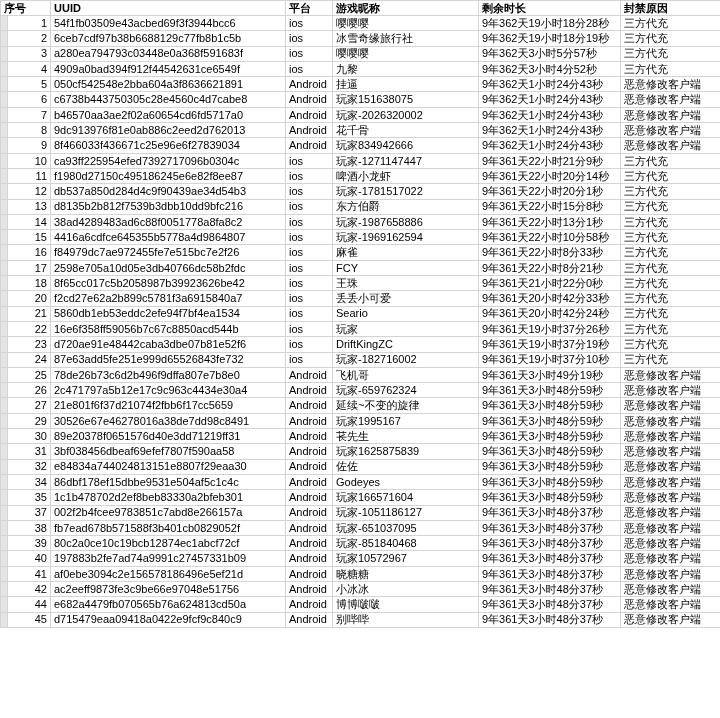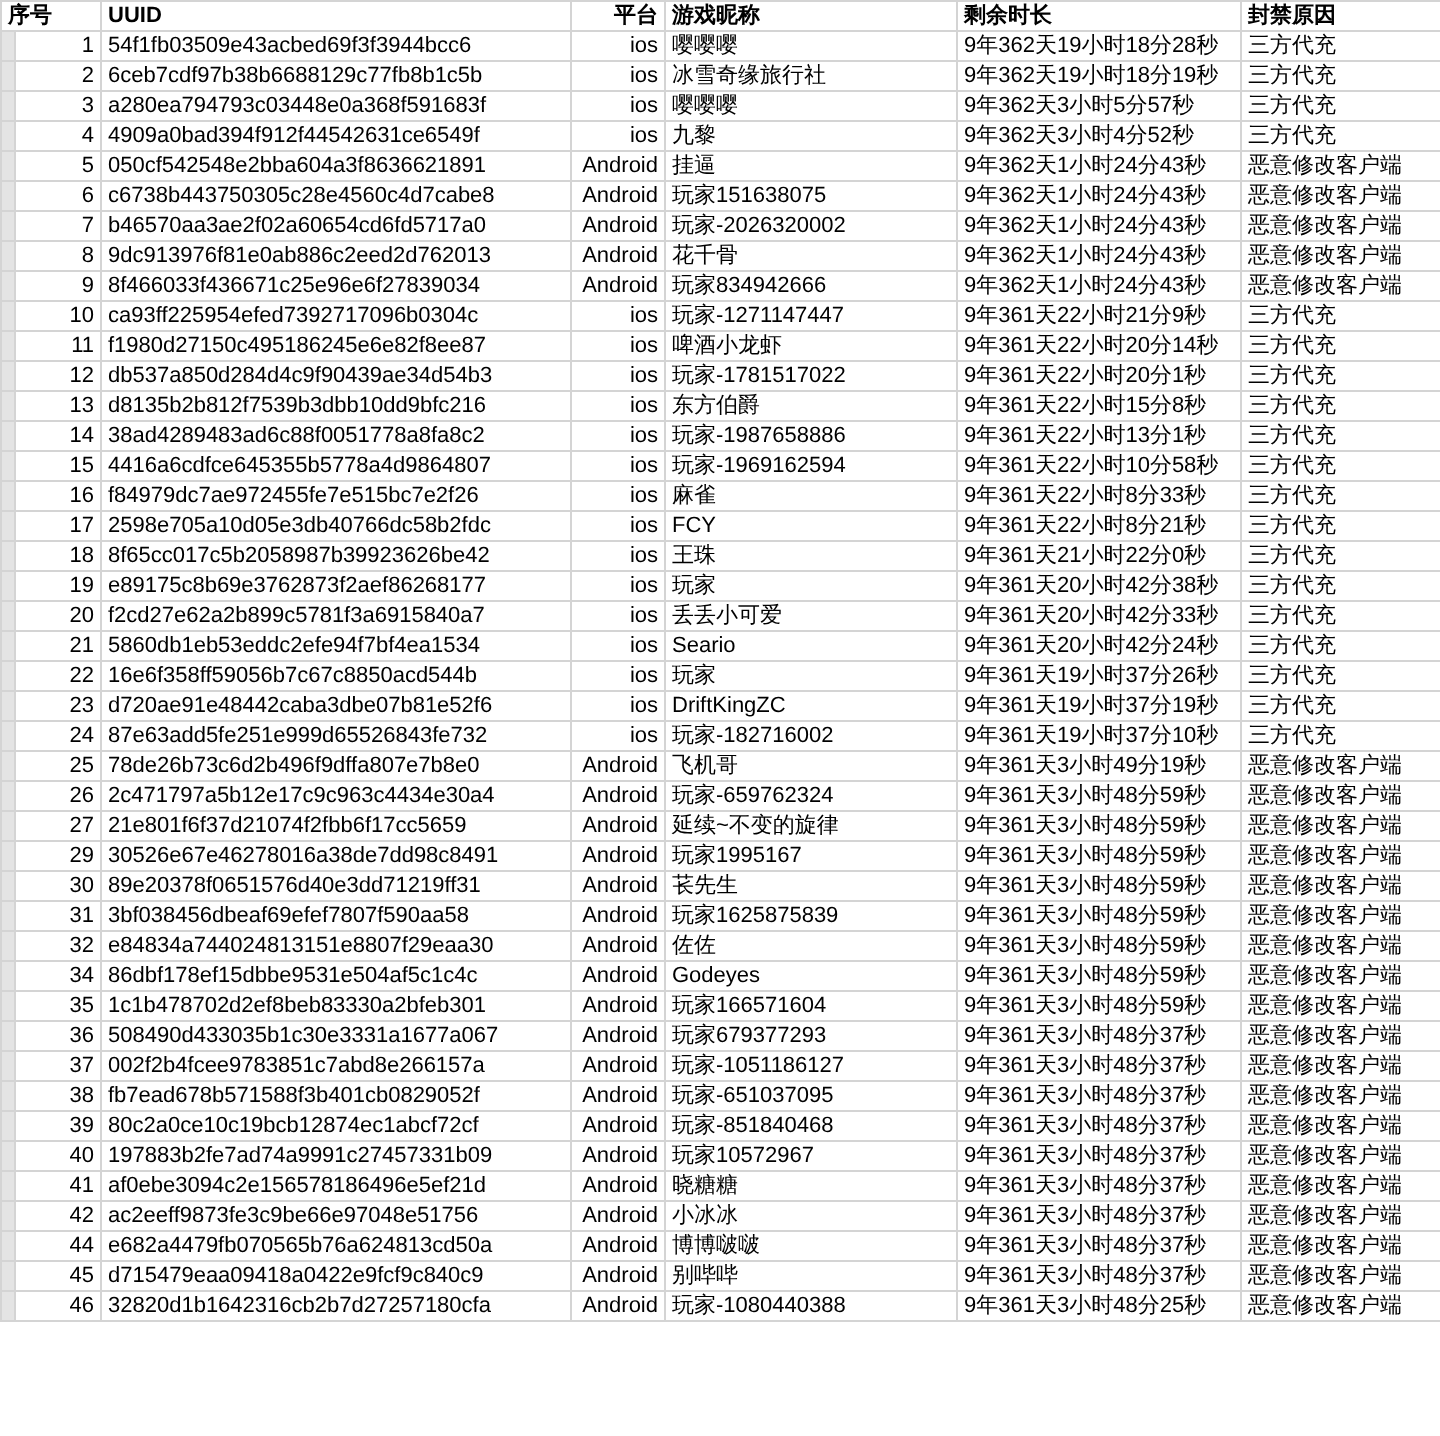--- a/index.html
+++ b/index.html
@@ -20,21 +20,21 @@
     white-space: nowrap;
     overflow: hidden;
     text-align: left;
     vertical-align: middle;
     box-sizing: border-box;
     height: 15px;
   }
   .sheet th { font-weight: bold; background: #ffffff; }
   .sheet td.strip { background: #e4e4e4; padding: 0; }
   .sheet td.idx { text-align: right; }
-  .sheet .c { text-align: right; }
+  .sheet .c { text-align: left; }
 </style>
 </head>
 <body>
 
 <table class="sheet">
   <colgroup>
     <col style="width:7px">
     <col style="width:43px">
     <col style="width:235px">
     <col style="width:47px">
@@ -210,29 +210,20 @@
     <td class="strip"></td>
     <td class="idx">18</td>
     <td>8f65cc017c5b2058987b39923626be42</td>
     <td class="c">ios</td>
     <td>王珠</td>
     <td>9年361天21小时22分0秒</td>
     <td>三方代充</td>
   </tr>
       <tr>
     <td class="strip"></td>
-    <td class="idx">19</td>
-    <td>e89175c8b69e3762873f2aef86268177</td>
-    <td class="c">ios</td>
-    <td>玩家</td>
-    <td>9年361天20小时42分38秒</td>
-    <td>三方代充</td>
-  </tr>
-      <tr>
-    <td class="strip"></td>
     <td class="idx">20</td>
     <td>f2cd27e62a2b899c5781f3a6915840a7</td>
     <td class="c">ios</td>
     <td>丢丢小可爱</td>
     <td>9年361天20小时42分33秒</td>
     <td>三方代充</td>
   </tr>
       <tr>
     <td class="strip"></td>
     <td class="idx">21</td>
@@ -345,29 +336,20 @@
     <td class="strip"></td>
     <td class="idx">35</td>
     <td>1c1b478702d2ef8beb83330a2bfeb301</td>
     <td class="c">Android</td>
     <td>玩家166571604</td>
     <td>9年361天3小时48分59秒</td>
     <td>恶意修改客户端</td>
   </tr>
       <tr>
     <td class="strip"></td>
-    <td class="idx">36</td>
-    <td>508490d433035b1c30e3331a1677a067</td>
-    <td class="c">Android</td>
-    <td>玩家679377293</td>
-    <td>9年361天3小时48分37秒</td>
-    <td>恶意修改客户端</td>
-  </tr>
-      <tr>
-    <td class="strip"></td>
     <td class="idx">37</td>
     <td>002f2b4fcee9783851c7abd8e266157a</td>
     <td class="c">Android</td>
     <td>玩家-1051186127</td>
     <td>9年361天3小时48分37秒</td>
     <td>恶意修改客户端</td>
   </tr>
       <tr>
     <td class="strip"></td>
     <td class="idx">38</td>
@@ -422,25 +404,16 @@
     <td>9年361天3小时48分37秒</td>
     <td>恶意修改客户端</td>
   </tr>
       <tr>
     <td class="strip"></td>
     <td class="idx">45</td>
     <td>d715479eaa09418a0422e9fcf9c840c9</td>
     <td class="c">Android</td>
     <td>别哔哔</td>
     <td>9年361天3小时48分37秒</td>
-    <td>恶意修改客户端</td>
-  </tr>
-      <tr>
-    <td class="strip"></td>
-    <td class="idx">46</td>
-    <td>32820d1b1642316cb2b7d27257180cfa</td>
-    <td class="c">Android</td>
-    <td>玩家-1080440388</td>
-    <td>9年361天3小时48分25秒</td>
     <td>恶意修改客户端</td>
   </tr>
     </tbody>
 </table>
 
 </body></html>

